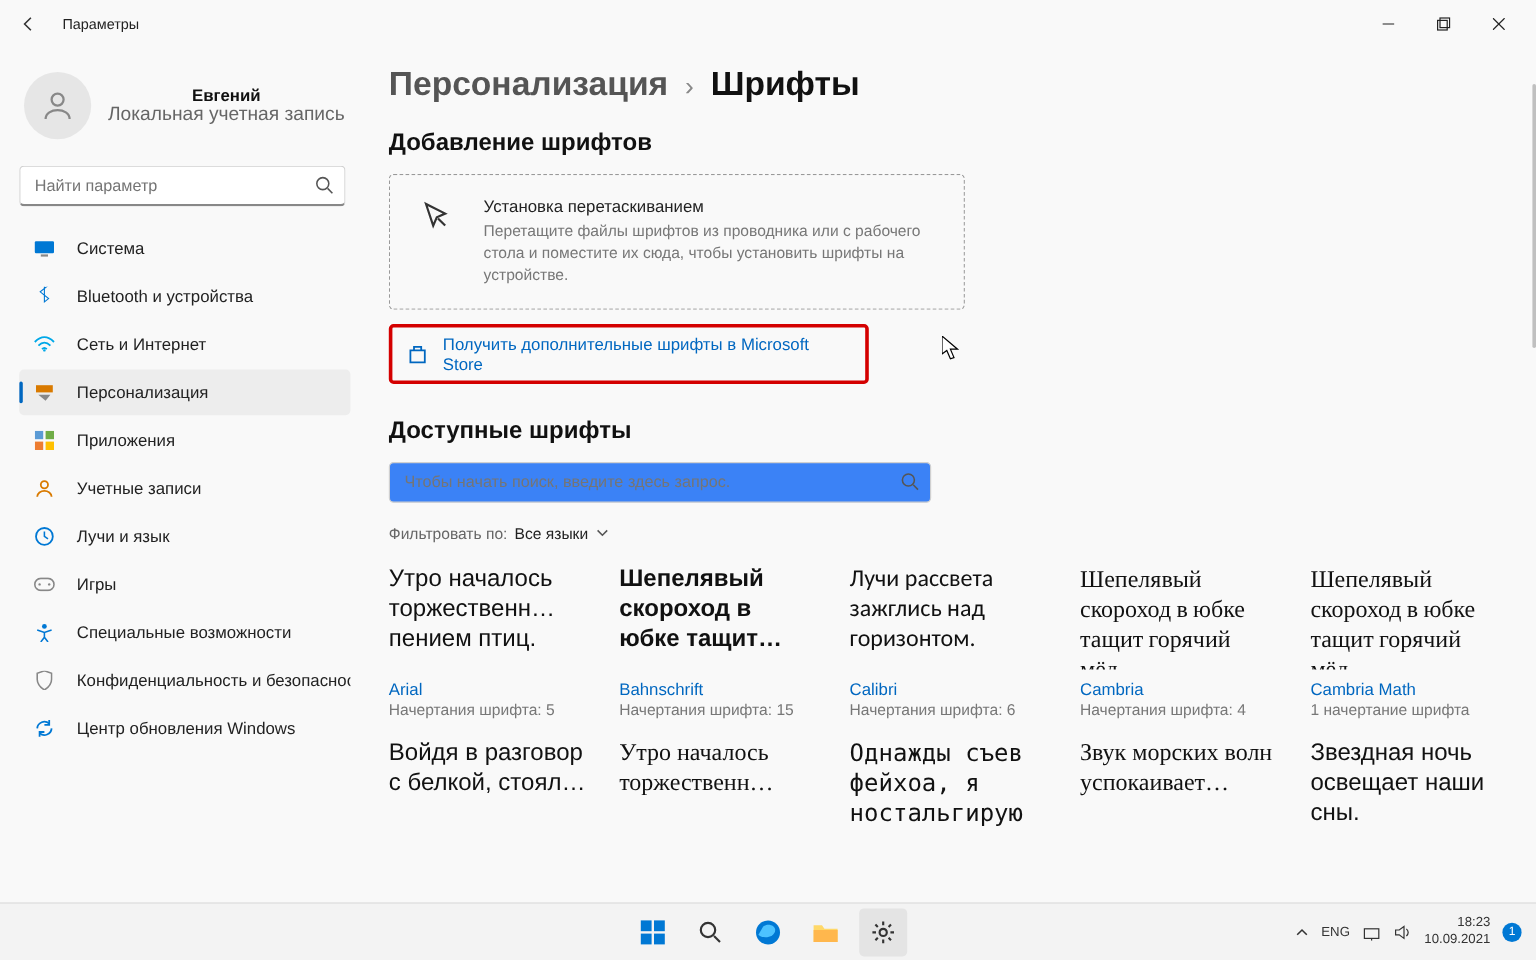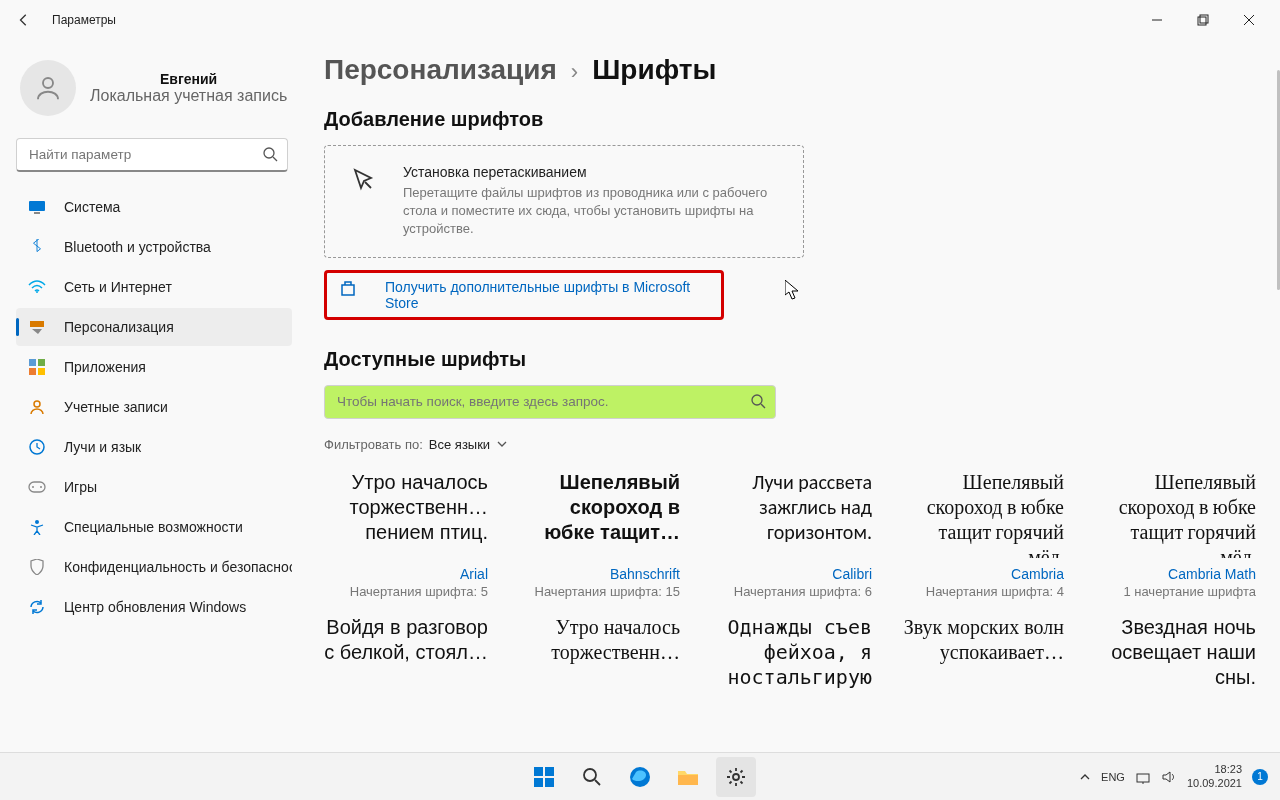--- a/index.html
+++ b/index.html
@@ -35,32 +35,32 @@
 .bc-sep { color: #888; font-size: 22px; }
 .bc-current { font-weight: 600; color: #111; }
 
 .section-title { font-size: 20px; font-weight: 600; margin-bottom: 14px; color:#111;}
 
 .dropzone { border: 1.5px dashed #999; border-radius: 4px; padding: 18px 22px; display: flex; gap: 22px; width: 480px; margin-bottom: 12px;}
 .drop-icon { width:34px; flex-shrink:0; }
 .drop-title { font-size: 14px; color: #222; margin-bottom: 4px; }
 .drop-sub { font-size: 13px; color: #777; line-height: 1.4; }
 
-.store-link-wrap { border: 3px solid #d40000; border-radius: 4px; padding: 6px 12px; display: inline-flex; gap: 28px; color: #0067c0; cursor: pointer; font-size: 14px; margin-bottom: 28px; width: 400px;}
+.store-link-wrap { border: 3px solid #d40000; border-radius: 4px; padding: 6px 12px; display: inline-flex; align-items:center; gap: 12px; color: #0067c0; cursor: pointer; font-size: 14px; margin-bottom: 28px; width: 400px;}
 .store-link-wrap .store-icon { width:18px; height:18px; }
 
 .font-search { position: relative; width: 452px; margin-bottom: 18px; }
-.font-search input { width: 100%; height: 34px; border: 1px solid #d0d0d0; border-radius: 4px; padding: 0 34px 0 12px; font-size: 13.5px; background: #bef264;}
+.font-search input { width: 100%; height: 34px; border: 1px solid #d0d0d0; border-radius: 4px; padding: 0 34px 0 12px; font-size: 13.5px; background: #3b82f6;}
 .font-search .s-icon { position:absolute; right:10px; top:8px; }
 
 .filter-row { font-size: 13px; color: #666; margin-bottom: 18px; display:flex; align-items:center; gap:6px;}
 .filter-val { color:#222; }
 
 .font-grid { display: flex; flex-wrap: wrap; gap: 16px 28px; }
-.font-card { width: 164px; cursor:pointer;text-align:right; }
+.font-card { width: 164px; cursor:pointer; }
 .font-sample { font-size: 20px; line-height: 1.25; color: #111; height: 88px; overflow: hidden; }
 .font-name { color: #0067c0; font-size: 14px; margin-top: 8px; }
 .font-faces { color: #777; font-size: 13px; margin-top: 2px; }
 
 .taskbar { position: absolute; bottom: 0; left: 0; right: 0; height: 48px; background: #f3f3f3; border-top: 1px solid #ddd; display:flex; align-items:center; }
 .taskbar-center { position:absolute; left:50%; transform:translateX(-50%); display:flex; gap:8px; align-items:center;}
 .tb-icon { width:40px; height:40px; display:flex; align-items:center; justify-content:center; border-radius:4px; cursor:pointer;}
 .tb-icon.active { background:#e4e4e4; }
 .taskbar-right { margin-left:auto; display:flex; align-items:center; gap:10px; padding-right:12px; font-size:11px; color:#333;}
 .tb-time { text-align:right; line-height:1.2; }

